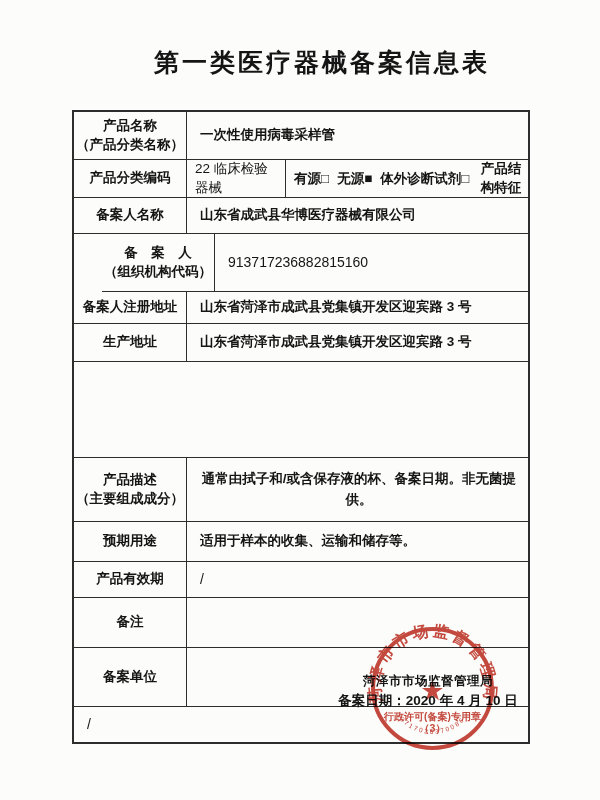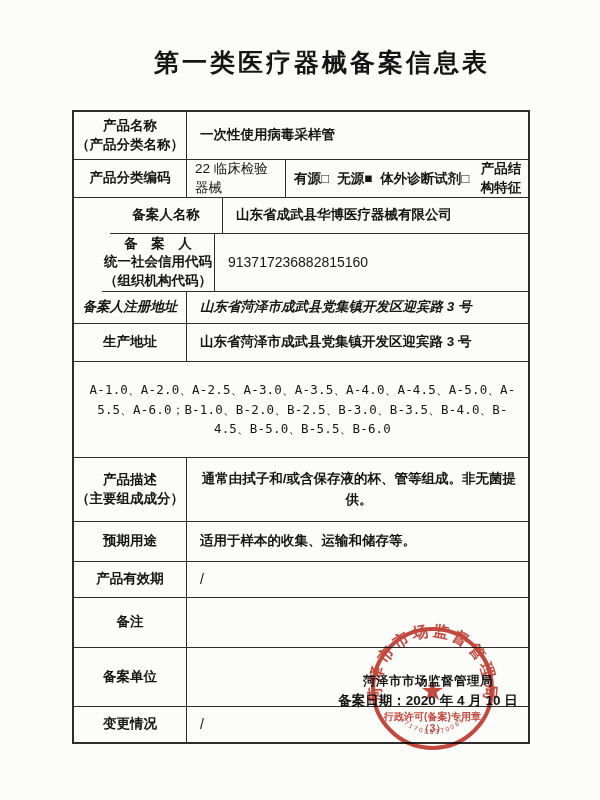--- a/index.html
+++ b/index.html
@@ -79,22 +79,22 @@
     padding: 2px 3px;
     font-size: 13.5px; font-weight: bold; line-height: 1.4;
   }
   .options-cell {
     flex: 1;
     padding: 2px 4px 2px 8px;
     gap: 8px;
     font-size: 13.5px; font-weight: bold;
     white-space: nowrap;
   }
-  .r0 { height: 48px; } .r1 { height: 38px; } .r2 { height: 36px; margin-left: 36px; }
-  .r3 { height: 58px; margin-left: 28px; } .r4 { height: 32px; font-style: italic; } .r5 { height: 38px; }
+  .r0 { height: 48px; } .r1 { height: 38px; } .r2 { height: 36px; }
+  .r3 { height: 58px; margin-left: 28px; } .r4 { height: 32px; } .r5 { height: 38px; }
   .r6 { height: 96px; } .r7 { height: 64px; } .r8 { height: 40px; }
   .r9 { height: 36px; } .r10 { height: 50px; } .r11 { height: 59px; }
   .r12 { height: 35px; }
   .stamp-text {
     position: absolute;
     left: 322px; top: 673px;
     width: 212px;
     text-align: center;
     color: #141414;
     z-index: 2;
@@ -140,46 +140,44 @@
     </div>
 
     <div class="row r2">
       <div class="label-cell">备案人名称</div>
       <div class="value-cell">山东省成武县华博医疗器械有限公司</div>
     </div>
 
     <div class="row r3">
       <div class="label-cell">
         <span>备　案　人</span>
-        <span>统一社会信用代码</span>
         <span>（组织机构代码）</span>
       </div>
       <div class="value-cell value-plain">913717236882815160</div>
     </div>
 
     <div class="row r4">
       <div class="label-cell">备案人注册地址</div>
       <div class="value-cell">山东省菏泽市成武县党集镇开发区迎宾路 3 号</div>
     </div>
 
     <div class="row r5">
       <div class="label-cell">生产地址</div>
       <div class="value-cell">山东省菏泽市成武县党集镇开发区迎宾路 3 号</div>
     </div>
 
     <div class="row r6">
-      <div class="value-cell value-mono">A-1.0、A-2.0、A-2.5、A-3.0、A-3.5、A-4.0、A-4.5、A-5.0、A-5.5、A-6.0；B-1.0、B-2.0、B-2.5、B-3.0、B-3.5、B-4.0、B-4.5、B-5.0、B-5.5、B-6.0</div>
     </div>
 
     <div class="row r7">
       <div class="label-cell">
         <span>产品描述</span>
         <span>（主要组成成分）</span>
       </div>
-      <div class="value-cell">通常由拭子和/或含保存液的杯、管等组成。非无菌提供。</div>
+      <div class="value-cell">通常由拭子和/或含保存液的杯、备案日期。非无菌提供。</div>
     </div>
 
     <div class="row r8">
       <div class="label-cell">预期用途</div>
       <div class="value-cell">适用于样本的收集、运输和储存等。</div>
     </div>
 
     <div class="row r9">
       <div class="label-cell">产品有效期</div>
       <div class="value-cell value-plain">/</div>
@@ -188,21 +186,20 @@
     <div class="row r10">
       <div class="label-cell">备注</div>
     </div>
 
     <div class="row r11">
       <div class="label-cell">备案单位</div>
       <div class="value-cell"></div>
     </div>
 
     <div class="row r12">
-      <div class="label-cell">变更情况</div>
       <div class="value-cell value-plain">/</div>
     </div>
 
   </div>
 
   <div class="stamp-text">
     <div class="authority">菏泽市市场监督管理局</div>
     <div class="date-line">备案日期：2020 年 4 月 10 日</div>
   </div>
 

